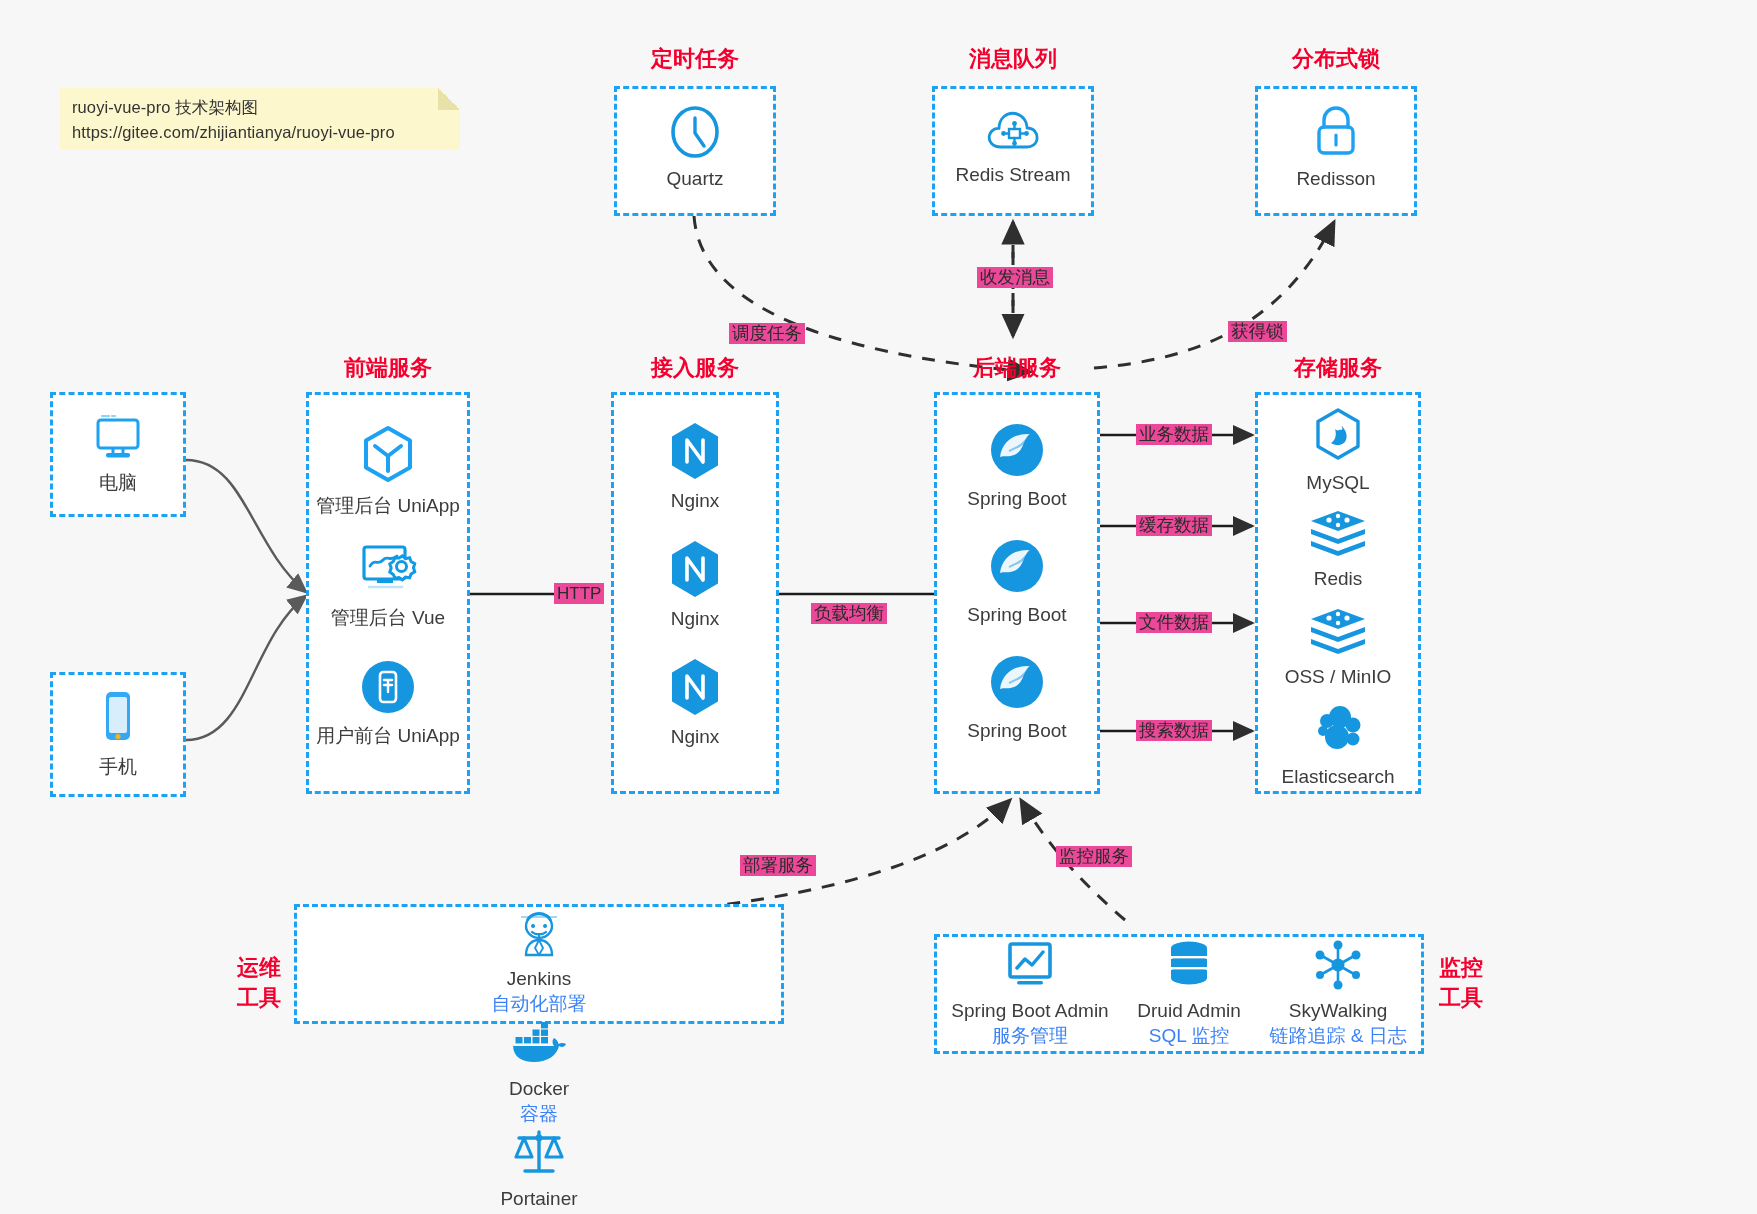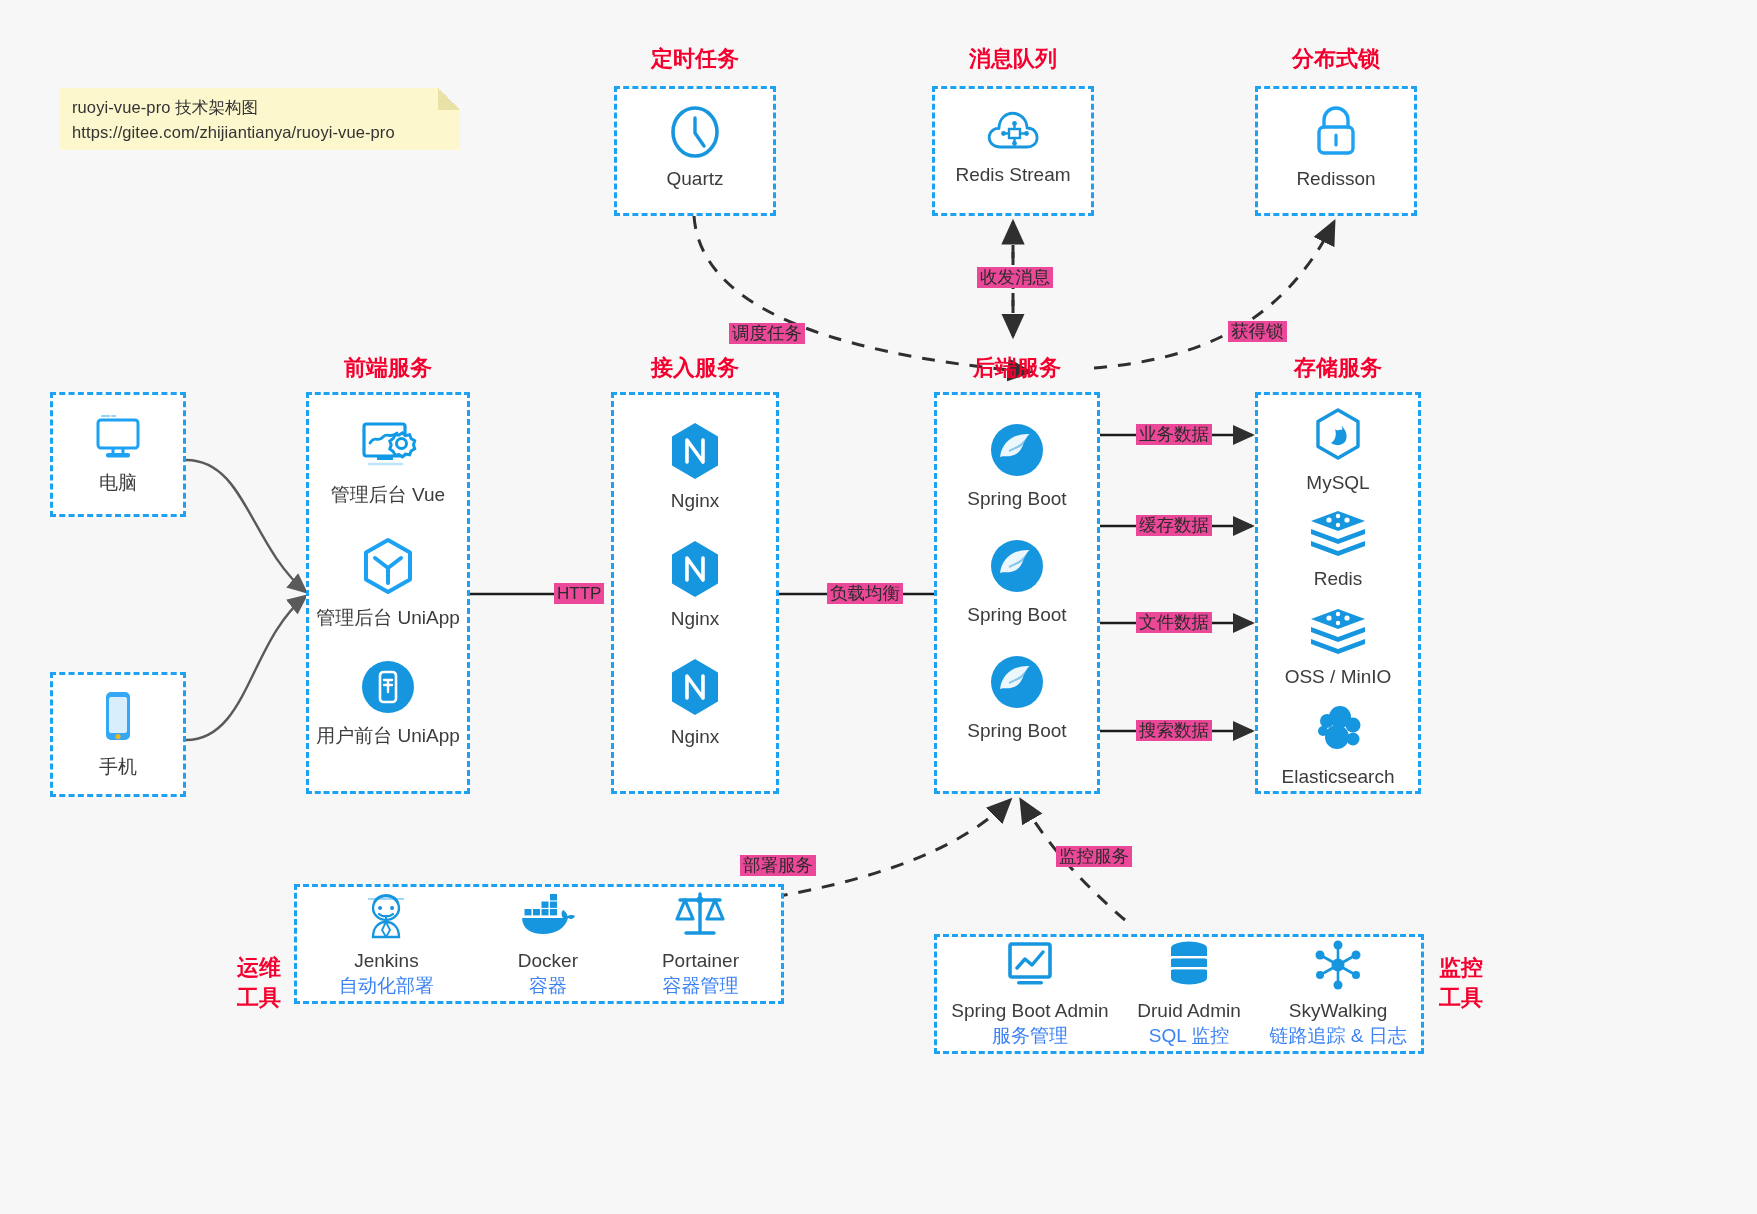--- a/index.html
+++ b/index.html
@@ -89,21 +89,21 @@
   <path d="M1100,526 L1252,526" stroke="#1c1c1c" stroke-width="2.6" fill="none" marker-end="url(#ah-dark)"></path>
   <path d="M1100,623 L1252,623" stroke="#1c1c1c" stroke-width="2.6" fill="none" marker-end="url(#ah-dark)"></path>
   <path d="M1100,731 L1252,731" stroke="#1c1c1c" stroke-width="2.6" fill="none" marker-end="url(#ah-dark)"></path>
 
   <path d="M560,920 C760,908 930,880 1010,800" stroke="#2f2f2f" stroke-width="3" stroke-dasharray="13,11" fill="none" marker-end="url(#ah-dark)"></path>
 
   <path d="M1125,920 C1090,890 1050,850 1021,800" stroke="#2f2f2f" stroke-width="3" stroke-dasharray="13,11" fill="none" marker-end="url(#ah-dark)"></path>
 </svg>
 
 <div class="elabel" style="left:512px;top:583px;margin-left:42px;">HTTP</div>
-<div class="elabel cn" style="left:811px;top:583px;margin-left:16px;">负载均衡</div>
+<div class="elabel cn" style="left:811px;top:603px;">负载均衡</div>
 <div class="elabel cn" style="left:729px;top:323px;">调度任务</div>
 <div class="elabel cn" style="left:977px;top:267px;">收发消息</div>
 <div class="elabel cn" style="left:1228px;top:321px;">获得锁</div>
 <div class="elabel cn" style="left:1136px;top:424px;">业务数据</div>
 <div class="elabel cn" style="left:1136px;top:515px;">缓存数据</div>
 <div class="elabel cn" style="left:1136px;top:612px;">文件数据</div>
 <div class="elabel cn" style="left:1136px;top:720px;">搜索数据</div>
 <div class="elabel cn" style="left:740px;top:855px;">部署服务</div>
 <div class="elabel cn" style="left:1056px;top:846px;">监控服务</div>
 
@@ -164,39 +164,39 @@
       <rect x="10" y="3" width="24" height="48" rx="5" fill="#34a8f5"></rect>
       <rect x="13" y="8" width="18" height="36" rx="2" fill="#d8eefc"></rect>
       <circle cx="22" cy="47.5" r="2.6" fill="#f0b429"></circle>
     </svg>
     <div class="cap">手机</div>
   </div>
 </div>
 
 <div class="abs grp-title" style="left:306px;top:353px;width:164px;">前端服务</div>
 <div class="abs box" style="left:306px;top:392px;width:164px;height:402px;">
+  <div class="node" style="padding-top:29px;">
+    <svg class="ico" width="58" height="62" viewBox="0 0 58 62">
+      <path d="M29 4 L51 16.5 L51 43.5 L29 56 L7 43.5 L7 16.5 Z" fill="none" stroke="#1da1f2" stroke-width="4" stroke-linejoin="round"></path>
+      <path d="M29 32 L29 47" stroke="#1da1f2" stroke-width="4" stroke-linecap="round"></path>
+      <path d="M29 32 L16 22" stroke="#1da1f2" stroke-width="4" stroke-linecap="round"></path>
+      <path d="M29 32 L42 22" stroke="#1da1f2" stroke-width="4" stroke-linecap="round"></path>
+    </svg>
+    <div class="cap">管理后台 UniApp</div>
+  </div>
   <div class="node" style="padding-top:24px;">
     <svg class="ico" width="62" height="56" viewBox="0 0 62 56">
       <rect x="7" y="5" width="41" height="32" rx="2.5" fill="none" stroke="#0e9ae6" stroke-width="3.2"></rect>
       <path d="M13 24 C18 16 21 24 26 18 C30 13 34 20 40 14" fill="none" stroke="#0e9ae6" stroke-width="2.8" stroke-linecap="round"></path>
       <rect x="20" y="37" width="16" height="4" fill="#0e9ae6"></rect>
       <path d="M12 45 L45 45" stroke="#bde5f9" stroke-width="2.6" stroke-linecap="round"></path>
       <path d="M42 16 l3.4 -2.2 l3 2.8 l4.2 -.8 l1.5 3.8 l3.6 2.2 l-1.2 4 l1.2 4 l-3.6 2.2 l-1.5 3.8 l-4.2 -.8 l-3 2.8 l-3.4 -2.2 l-4 .6 l-1.8 -3.8 l-3.4 -2.4 l1.4 -4 l-1.4 -4 l3.4 -2.4 l1.8 -3.8 z" fill="#fff" stroke="#0e9ae6" stroke-width="3"></path>
       <circle cx="44.5" cy="24.5" r="5" fill="none" stroke="#0e9ae6" stroke-width="3"></circle>
     </svg>
     <div class="cap">管理后台 Vue</div>
-  </div>
-  <div class="node" style="padding-top:29px;">
-    <svg class="ico" width="58" height="62" viewBox="0 0 58 62">
-      <path d="M29 4 L51 16.5 L51 43.5 L29 56 L7 43.5 L7 16.5 Z" fill="none" stroke="#1da1f2" stroke-width="4" stroke-linejoin="round"></path>
-      <path d="M29 32 L29 47" stroke="#1da1f2" stroke-width="4" stroke-linecap="round"></path>
-      <path d="M29 32 L16 22" stroke="#1da1f2" stroke-width="4" stroke-linecap="round"></path>
-      <path d="M29 32 L42 22" stroke="#1da1f2" stroke-width="4" stroke-linecap="round"></path>
-    </svg>
-    <div class="cap">管理后台 UniApp</div>
   </div>
   <div class="node" style="padding-top:28px;">
     <svg class="ico" width="58" height="58" viewBox="0 0 58 58">
       <circle cx="29" cy="29" r="26" fill="#1796e0"></circle>
       <rect x="21" y="14" width="16" height="30" rx="3.5" fill="none" stroke="#fff" stroke-width="2.6"></rect>
       <path d="M25 22 L33 22 M25 27 L33 27 M29 22 L29 34" stroke="#fff" stroke-width="2.4" stroke-linecap="round"></path>
     </svg>
     <div class="cap">用户前台 UniApp</div>
   </div>
 </div>
@@ -298,21 +298,21 @@
       <circle cx="13" cy="28" r="5" fill="#1796e0"></circle>
     </svg>
     <div class="cap">Elasticsearch</div>
   </div>
 </div>
 
 <div class="abs grp-title side" style="left:228px;top:953px;width:62px;">
   <div>运维</div>
   <div>工具</div>
 </div>
-<div class="abs box" style="left:294px;top:884px;width:490px;height:120px;display:flex;align-items:center;justify-content:space-around;">
+<div class="abs box" style="left:294px;top:904px;width:490px;height:120px;display:flex;align-items:center;justify-content:space-around;flex-direction:column;">
   <div class="node">
     <svg class="ico" width="52" height="52" viewBox="0 0 52 52">
       <path d="M8 10 L44 10" stroke="#9fd8f5" stroke-width="2"></path>
       <ellipse cx="26" cy="19" rx="13" ry="12" fill="none" stroke="#1796e0" stroke-width="2.4"></ellipse>
       <path d="M20 17 a2 2 0 1 0 .1 0 M32 17 a2 2 0 1 0 .1 0" fill="#1796e0"></path>
       <path d="M19 25 C22 28 30 28 33 25" fill="none" stroke="#1796e0" stroke-width="2.2" stroke-linecap="round"></path>
       <path d="M26 26 L26 33" stroke="#1796e0" stroke-width="2"></path>
       <path d="M13 48 C13 38 19 33 26 33 C33 33 39 38 39 48 Z" fill="none" stroke="#1796e0" stroke-width="2.4"></path>
       <path d="M26 33 L22 41 L26 48 M26 33 L30 41 L26 48" fill="none" stroke="#1796e0" stroke-width="1.8"></path>
       <path d="M14 13 C16 8 22 6 26 6 C31 6 37 9 38 14" fill="none" stroke="#1796e0" stroke-width="2.2"></path>

